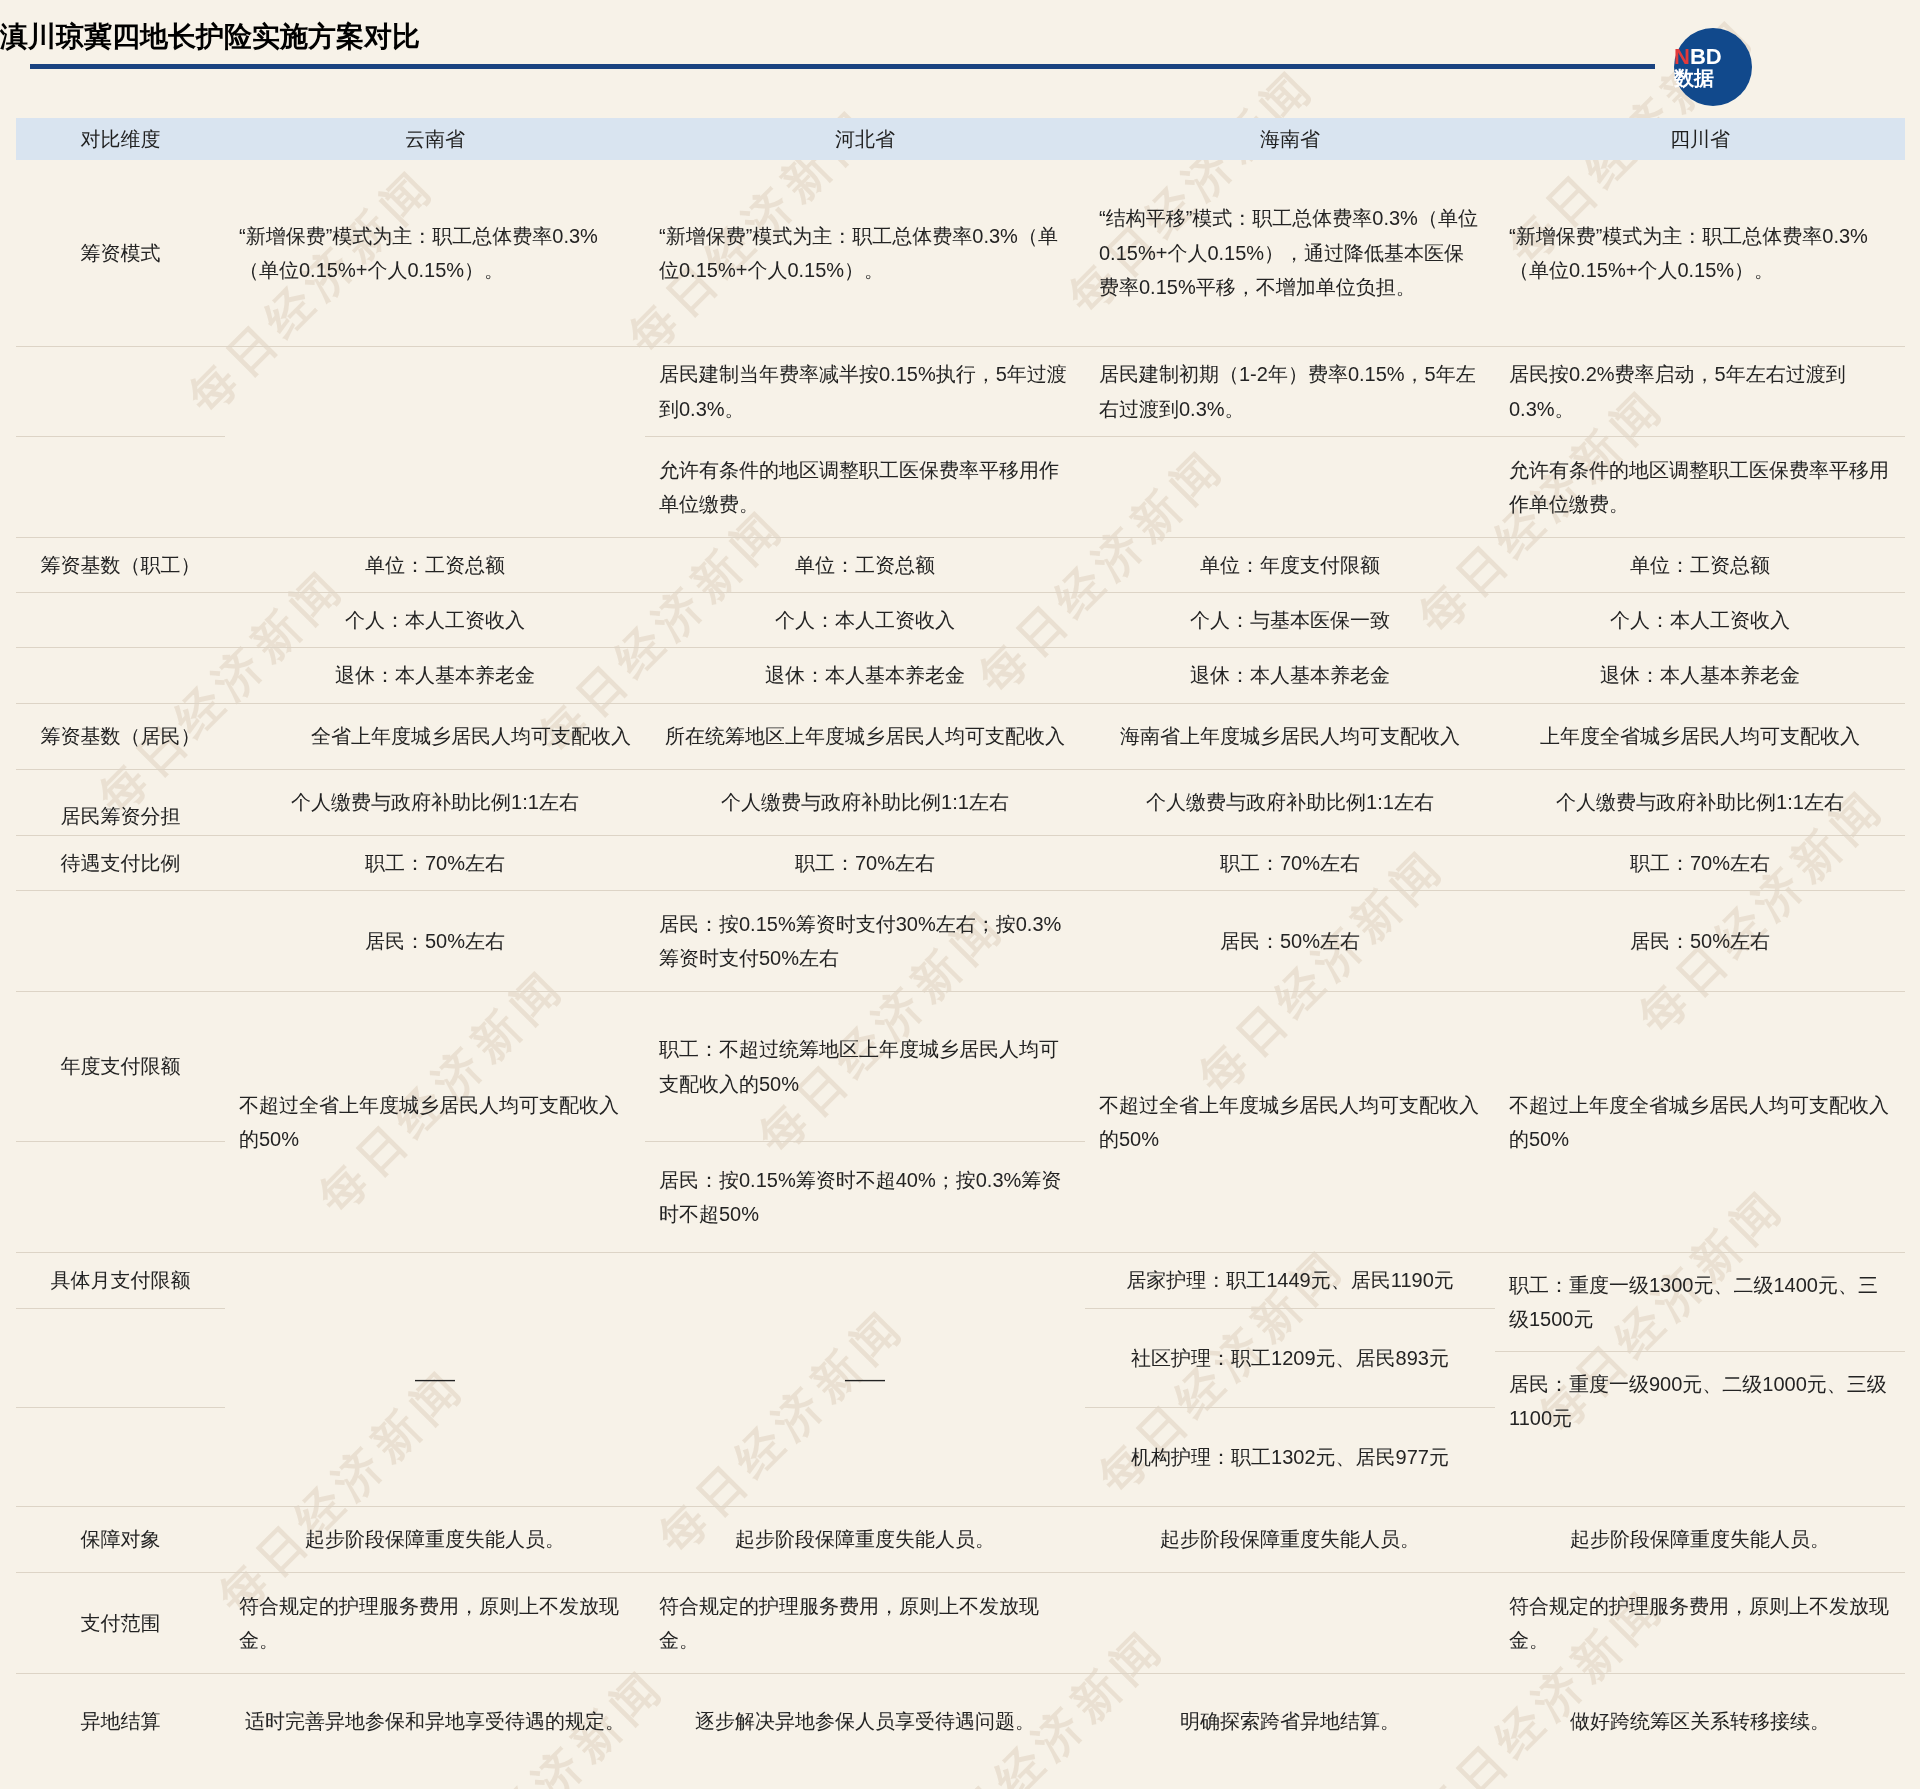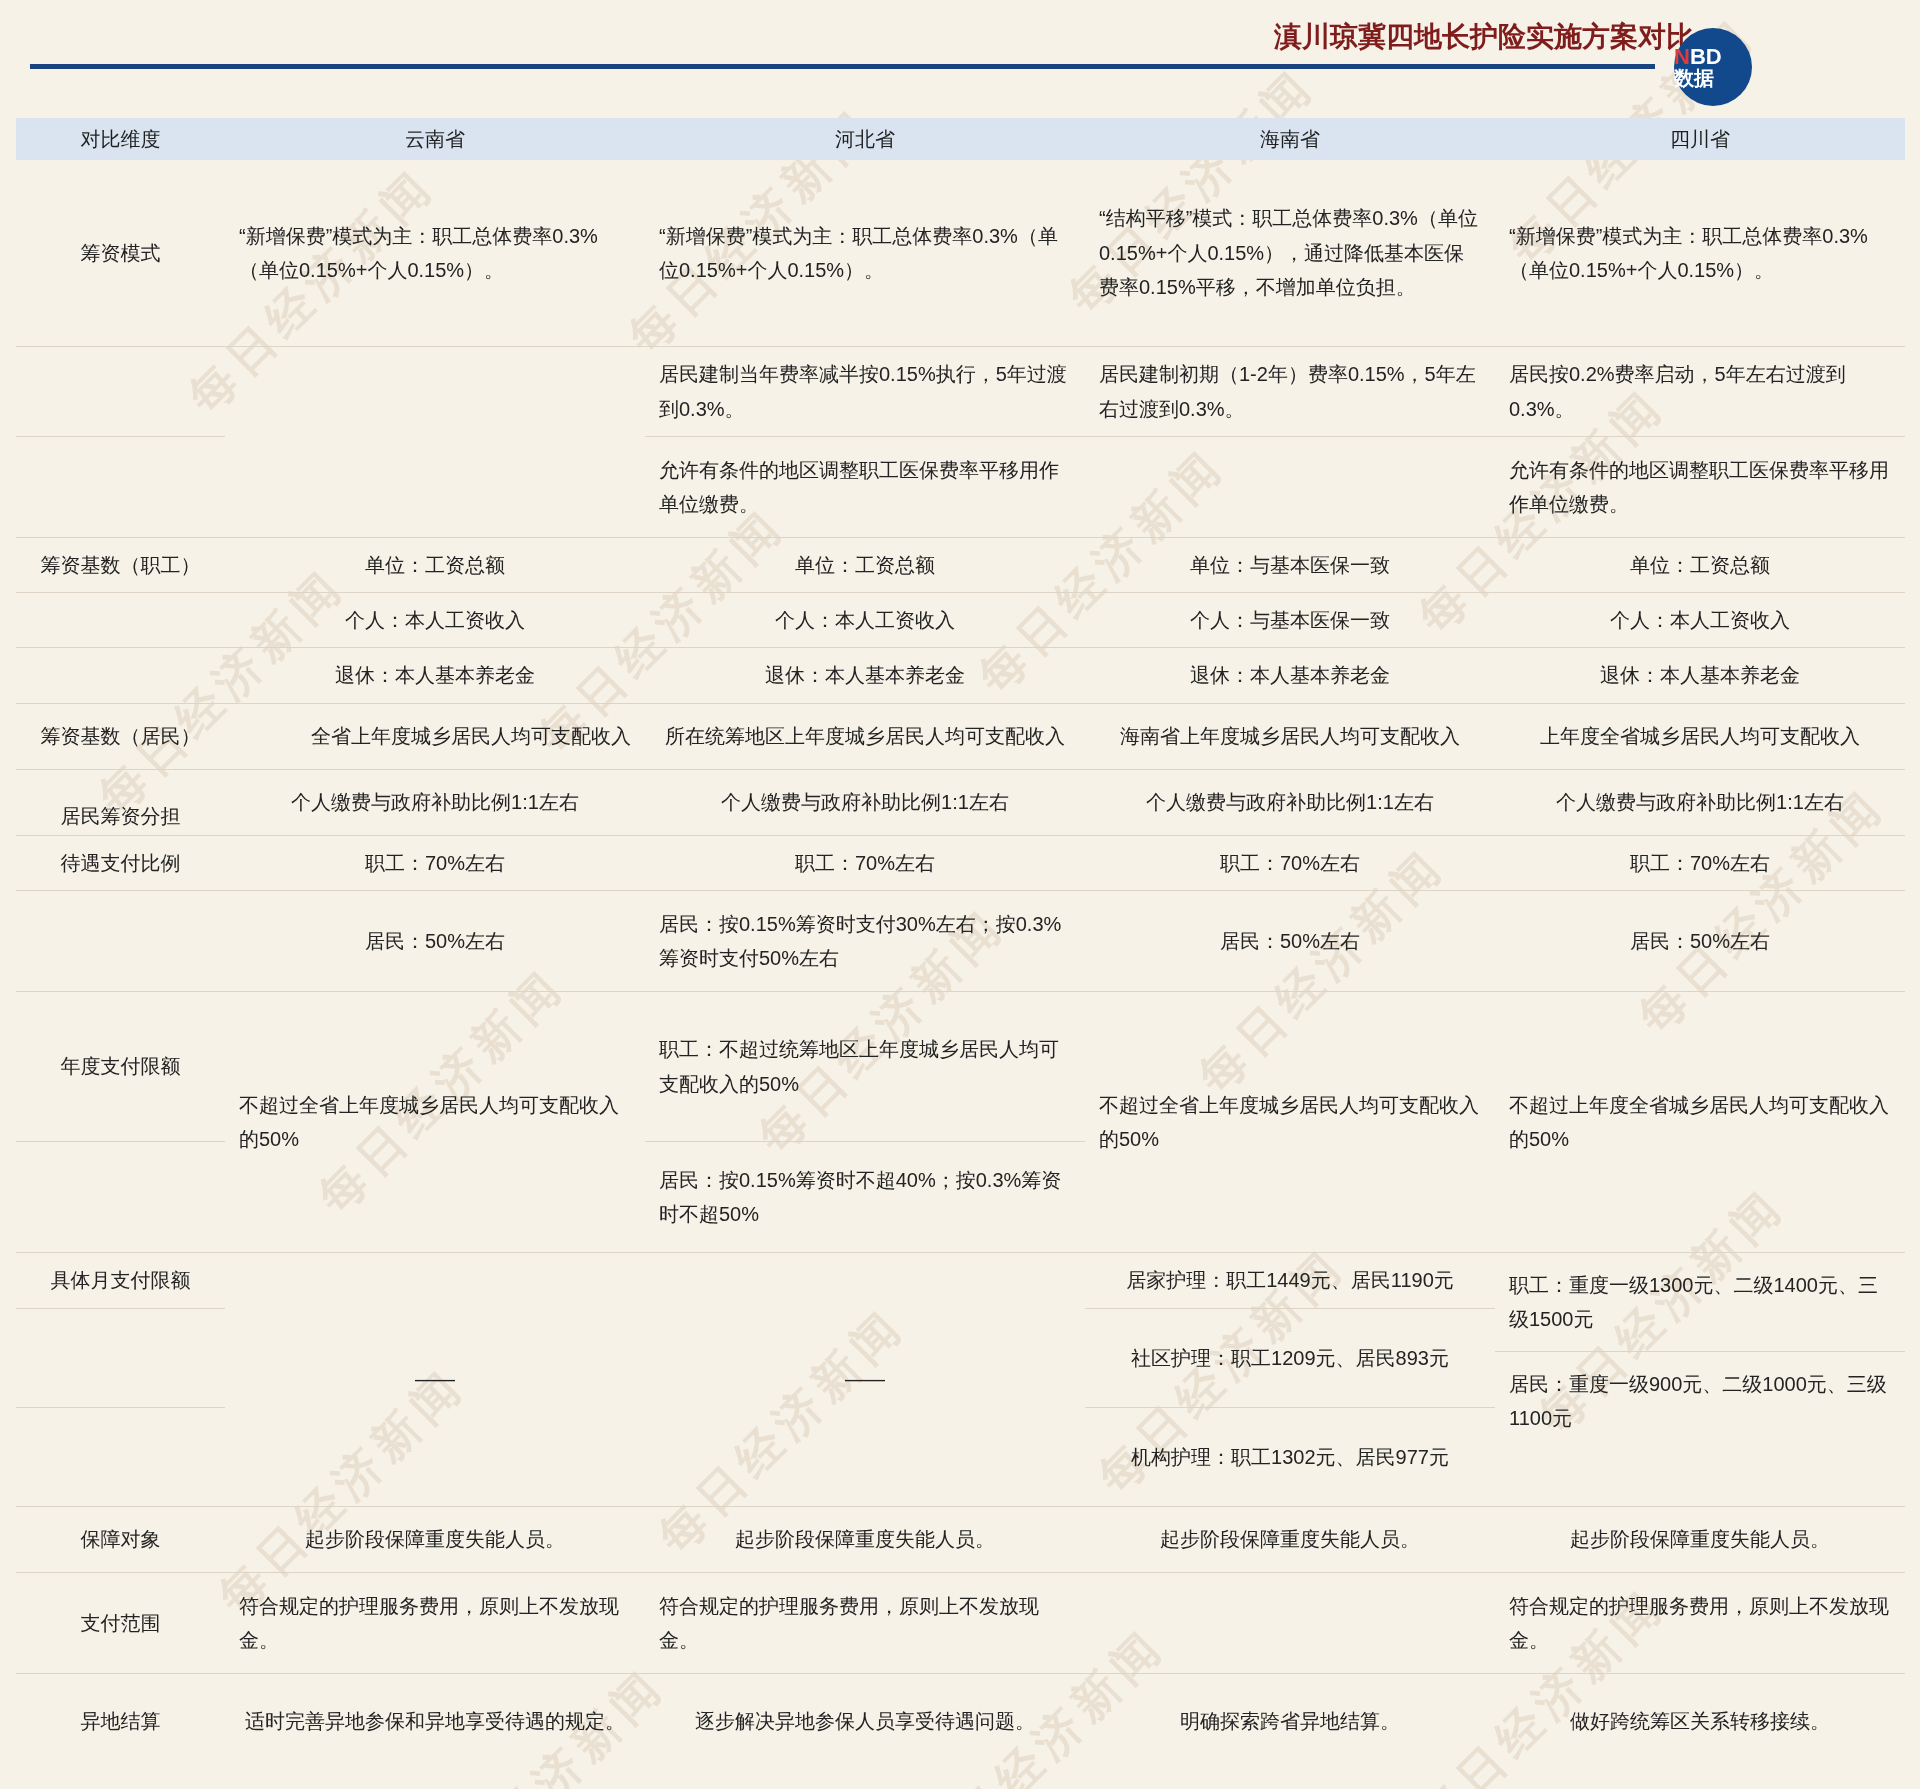--- a/index.html
+++ b/index.html
@@ -26,24 +26,23 @@
     font-size:46px;
     letter-spacing:8px;
     color:rgba(196,174,148,0.26);
     transform:rotate(-45deg);
     white-space:nowrap;
     font-weight:bold;
   }
   
   .page-title{
     position:absolute;top:18px;left:0;width:1670px;
-    text-align:right;
-    font-size:28px;font-weight:bold;color:#7f1d1d;
+    text-align:left;
+    font-size:28px;font-weight:bold;color:#000000;
     z-index:2;
-    margin-left:24px;
   }
   .title-underline{
     position:absolute;top:64px;left:30px;width:1625px;height:5px;
     background:var(--navy);z-index:2;
   }
   .nbd-logo{
     position:absolute;top:28px;left:1674px;width:78px;height:78px;
     background:var(--logo);border-radius:50%;
     display:flex;flex-direction:column;align-items:flex-start;justify-content:center;
     z-index:3;line-height:1.05;
@@ -207,21 +206,21 @@
           </div>
           <div class="cell" style="height: 55px;">
             <span class="cell-text">个人：本人工资收入</span>
           </div>
           <div class="cell last" style="height: 55px;">
             <span class="cell-text">退休：本人基本养老金</span>
           </div>
         </div>
         <div class="col-stack">
           <div class="cell" style="height: 55px;">
-            <span class="cell-text">单位：与基本医保一致</span>
+            <span class="cell-text">单位：年度支付限额</span>
           </div>
           <div class="cell" style="height: 55px;">
             <span class="cell-text">个人：与基本医保一致</span>
           </div>
           <div class="cell last" style="height: 55px;">
             <span class="cell-text">退休：本人基本养老金</span>
           </div>
         </div>
         <div class="col-stack">
           <div class="cell" style="height: 55px;">

